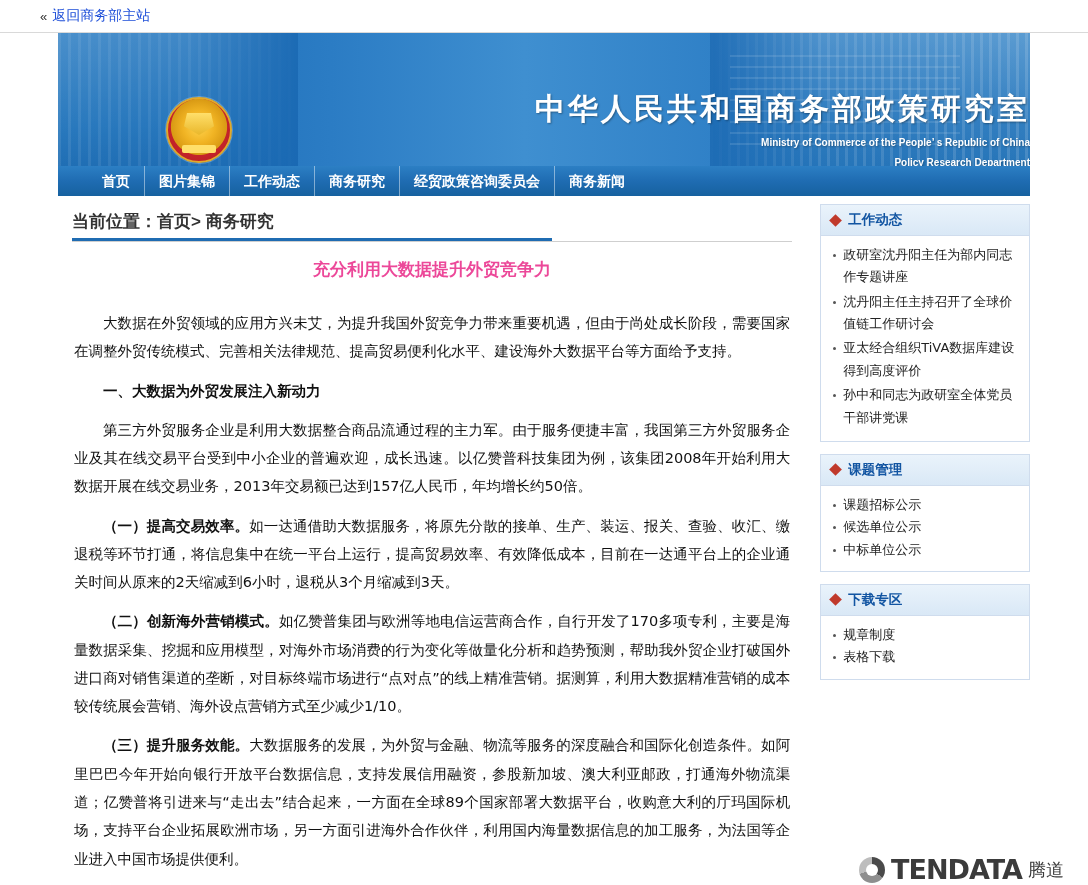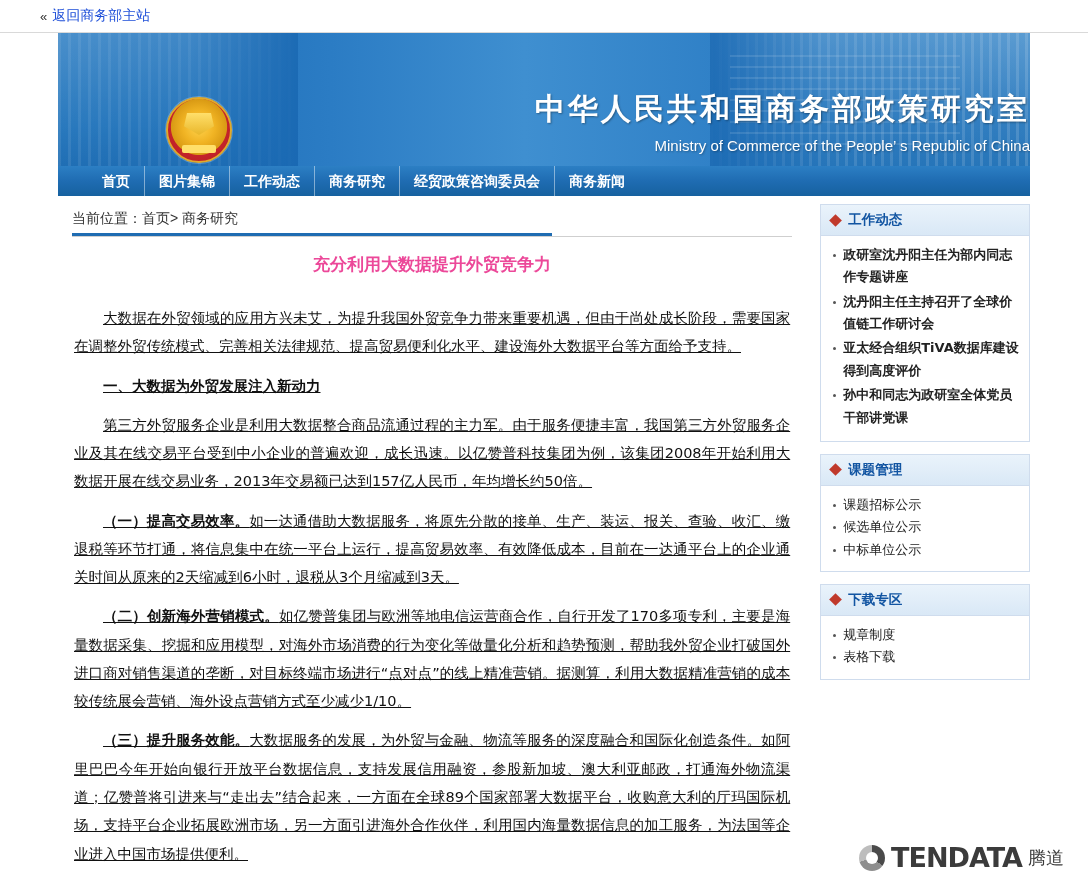--- a/index.html
+++ b/index.html
@@ -112,23 +112,23 @@
     color: #fff;
   }
   .banner-titles .cn {
     font-family: "DejaVu Serif", serif;
     font-size: 30px;
     font-weight: bold;
     letter-spacing: 3px;
     text-shadow: 1px 1px 2px rgba(0,0,0,.35);
   }
   .banner-titles .en1, .banner-titles .en2 {
-    font-size: 15px;
+    font-size: 10px;
     margin-top: 7px;
-    font-weight: normal;
+    font-weight: bold;
     text-shadow: 1px 1px 2px rgba(0,0,0,.3);
   }
   .banner-titles .en2 { margin-top: 9px; }
   
   .navbar {
     height: 30px;
     background: linear-gradient(180deg, #2c7fc4 0%, #1f6cb2 50%, #16619f 100%);
     display: flex;
     align-items: center;
     padding-left: 30px;
@@ -147,23 +147,24 @@
   
   .cols {
     display: flex;
     gap: 14px;
     padding-top: 8px;
   }
   .left-col { width: 756px; }
   .right-col { width: 212px; }
   
   .crumb {
-    font-size: 14px;
+    font-size: 17px;
     color: #333;
     padding: 6px 2px 5px 14px;
+    font-weight: bold;
   }
   .crumb a { color: #333; text-decoration: none; }
   .crumb-rule {
     height: 3px;
     background: #1f6cb2;
     width: 480px;
     margin: 0 0 0 14px;
   }
   .crumb-rule-light {
     height: 1px;
@@ -187,21 +188,21 @@
     border-bottom: 1px solid #d6d6d6;
   }
   .article {
     padding: 12px 16px 0 16px;
     font-size: 14.5px;
     line-height: 1.95;
     color: #111;
     text-align: justify;
     font-family: "DejaVu Sans", sans-serif;
   }
-  .article p { margin: 0 0 11px 0; text-indent: 2em; text-decoration: underline; }
+  .article p { margin: 0 0 11px 0; text-indent: 2em; }
   .article p.h { font-weight: bold; }
   .article b { font-weight: bold; }
   
   .box {
     border: 1px solid #cfdced;
     margin-bottom: 12px;
     background: #fff;
   }
   .box-hd {
     height: 30px;
@@ -235,26 +236,26 @@
     font-family: "DejaVu Sans", sans-serif;
   }
   .box-bd li:before {
     content: "";
     position: absolute;
     left: 2px; top: 10px;
     width: 3px; height: 3px;
     background: #555;
     border-radius: 50%;
   }
-  .box-bd.news li { margin-bottom: 2px; font-weight: bold; }
+  .box-bd.news li { margin-bottom: 2px; }
   
   .watermark {
     position: absolute;
     right: 24px;
-    bottom: 12px;
+    bottom: 0;
     display: flex;
     align-items: center;
     gap: 6px;
   }
   .wm-text {
     font-size: 27px;
     font-weight: bold;
     color: #3b3b3b;
     font-family: "DejaVu Sans", sans-serif;
     letter-spacing: -1px;

